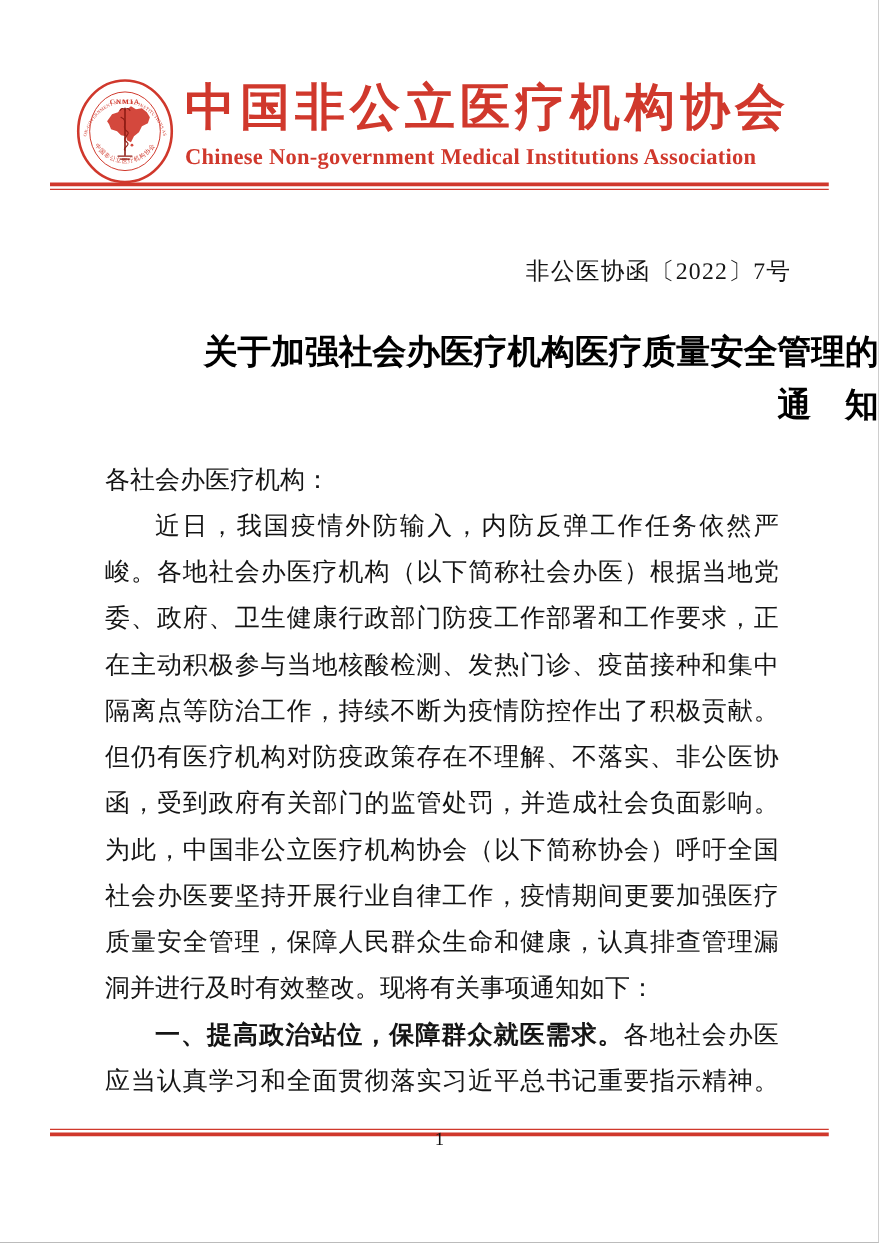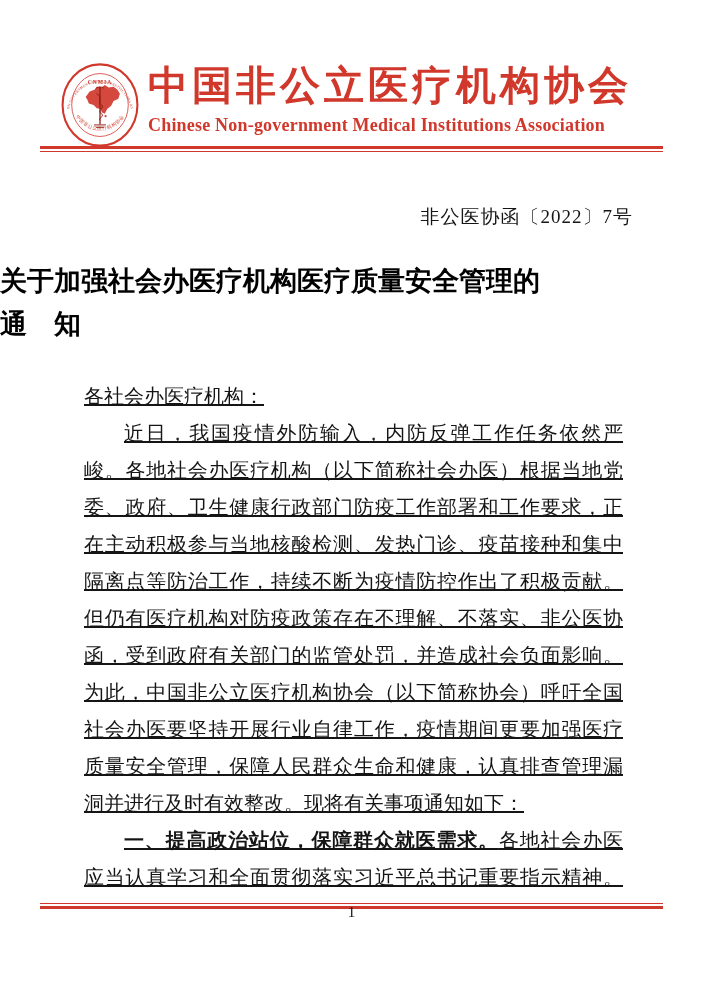--- a/index.html
+++ b/index.html
@@ -42,31 +42,31 @@
   .rule .bar-thin  { height:1px; background:var(--red); }
   .rule .bar-gap   { height:2px; background:transparent; }
   
   .doc-number {
     position:absolute; top:204px; right:70px;
     font-size:19px; color:#151515; letter-spacing:1px;
   }
   
   .doc-title {
     position:absolute; top:260px; left:0; right:0;
-    margin:0; text-align:left;
+    margin:0; text-align:right;
     font-size:27px; font-weight:bold; color:#000;
     line-height:43px;
     font-family:"Liberation Sans", sans-serif;
   }
   
   .body {
-    position:absolute; top:378px; left:84px; width:539px;
+    position:absolute; top:366px; left:84px; width:539px;
     height:520px; overflow:hidden;
     font-size:20px; line-height:37px;
-    text-align:justify; color:#151515;text-decoration:underline;
+    text-align:justify; color:#151515;
   }
   .body p { margin:0; }
   .para { text-indent:2em; }
   .lead { font-weight:bold; }
   
   .page-num {
     position:absolute; top:902px; left:0; right:0;
     text-align:center; font-size:15px; color:#111; z-index:2;
     line-height:20px;
   }

